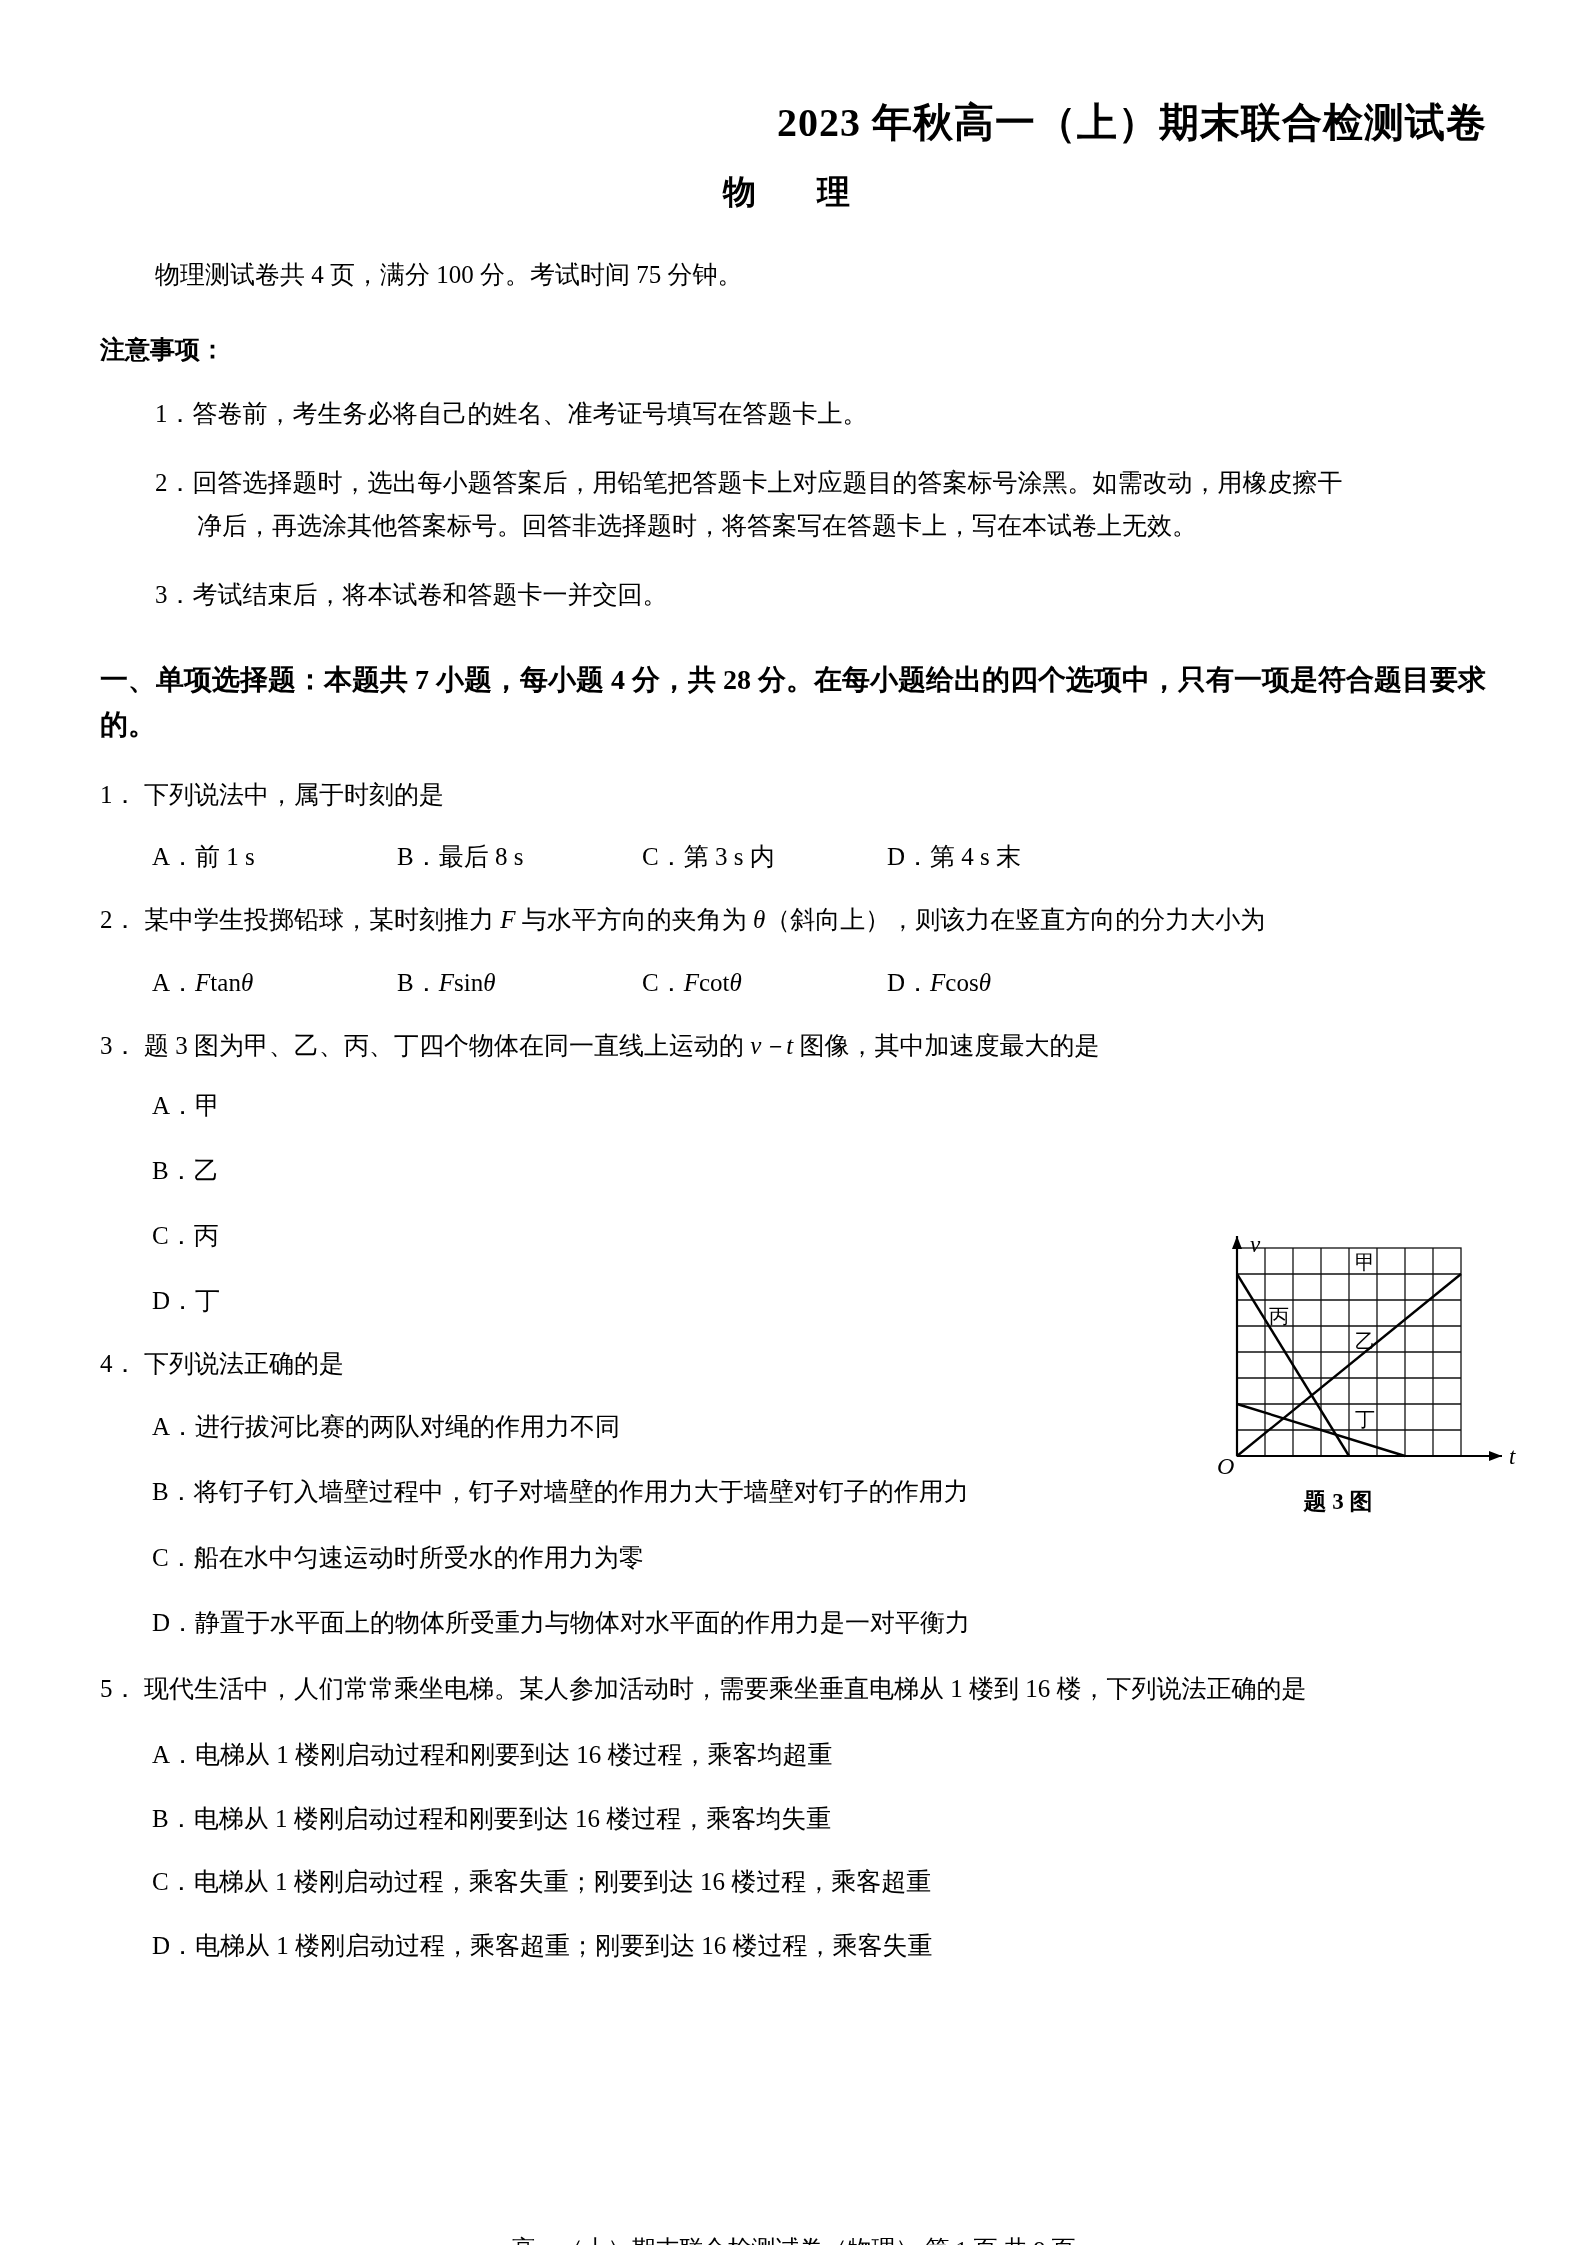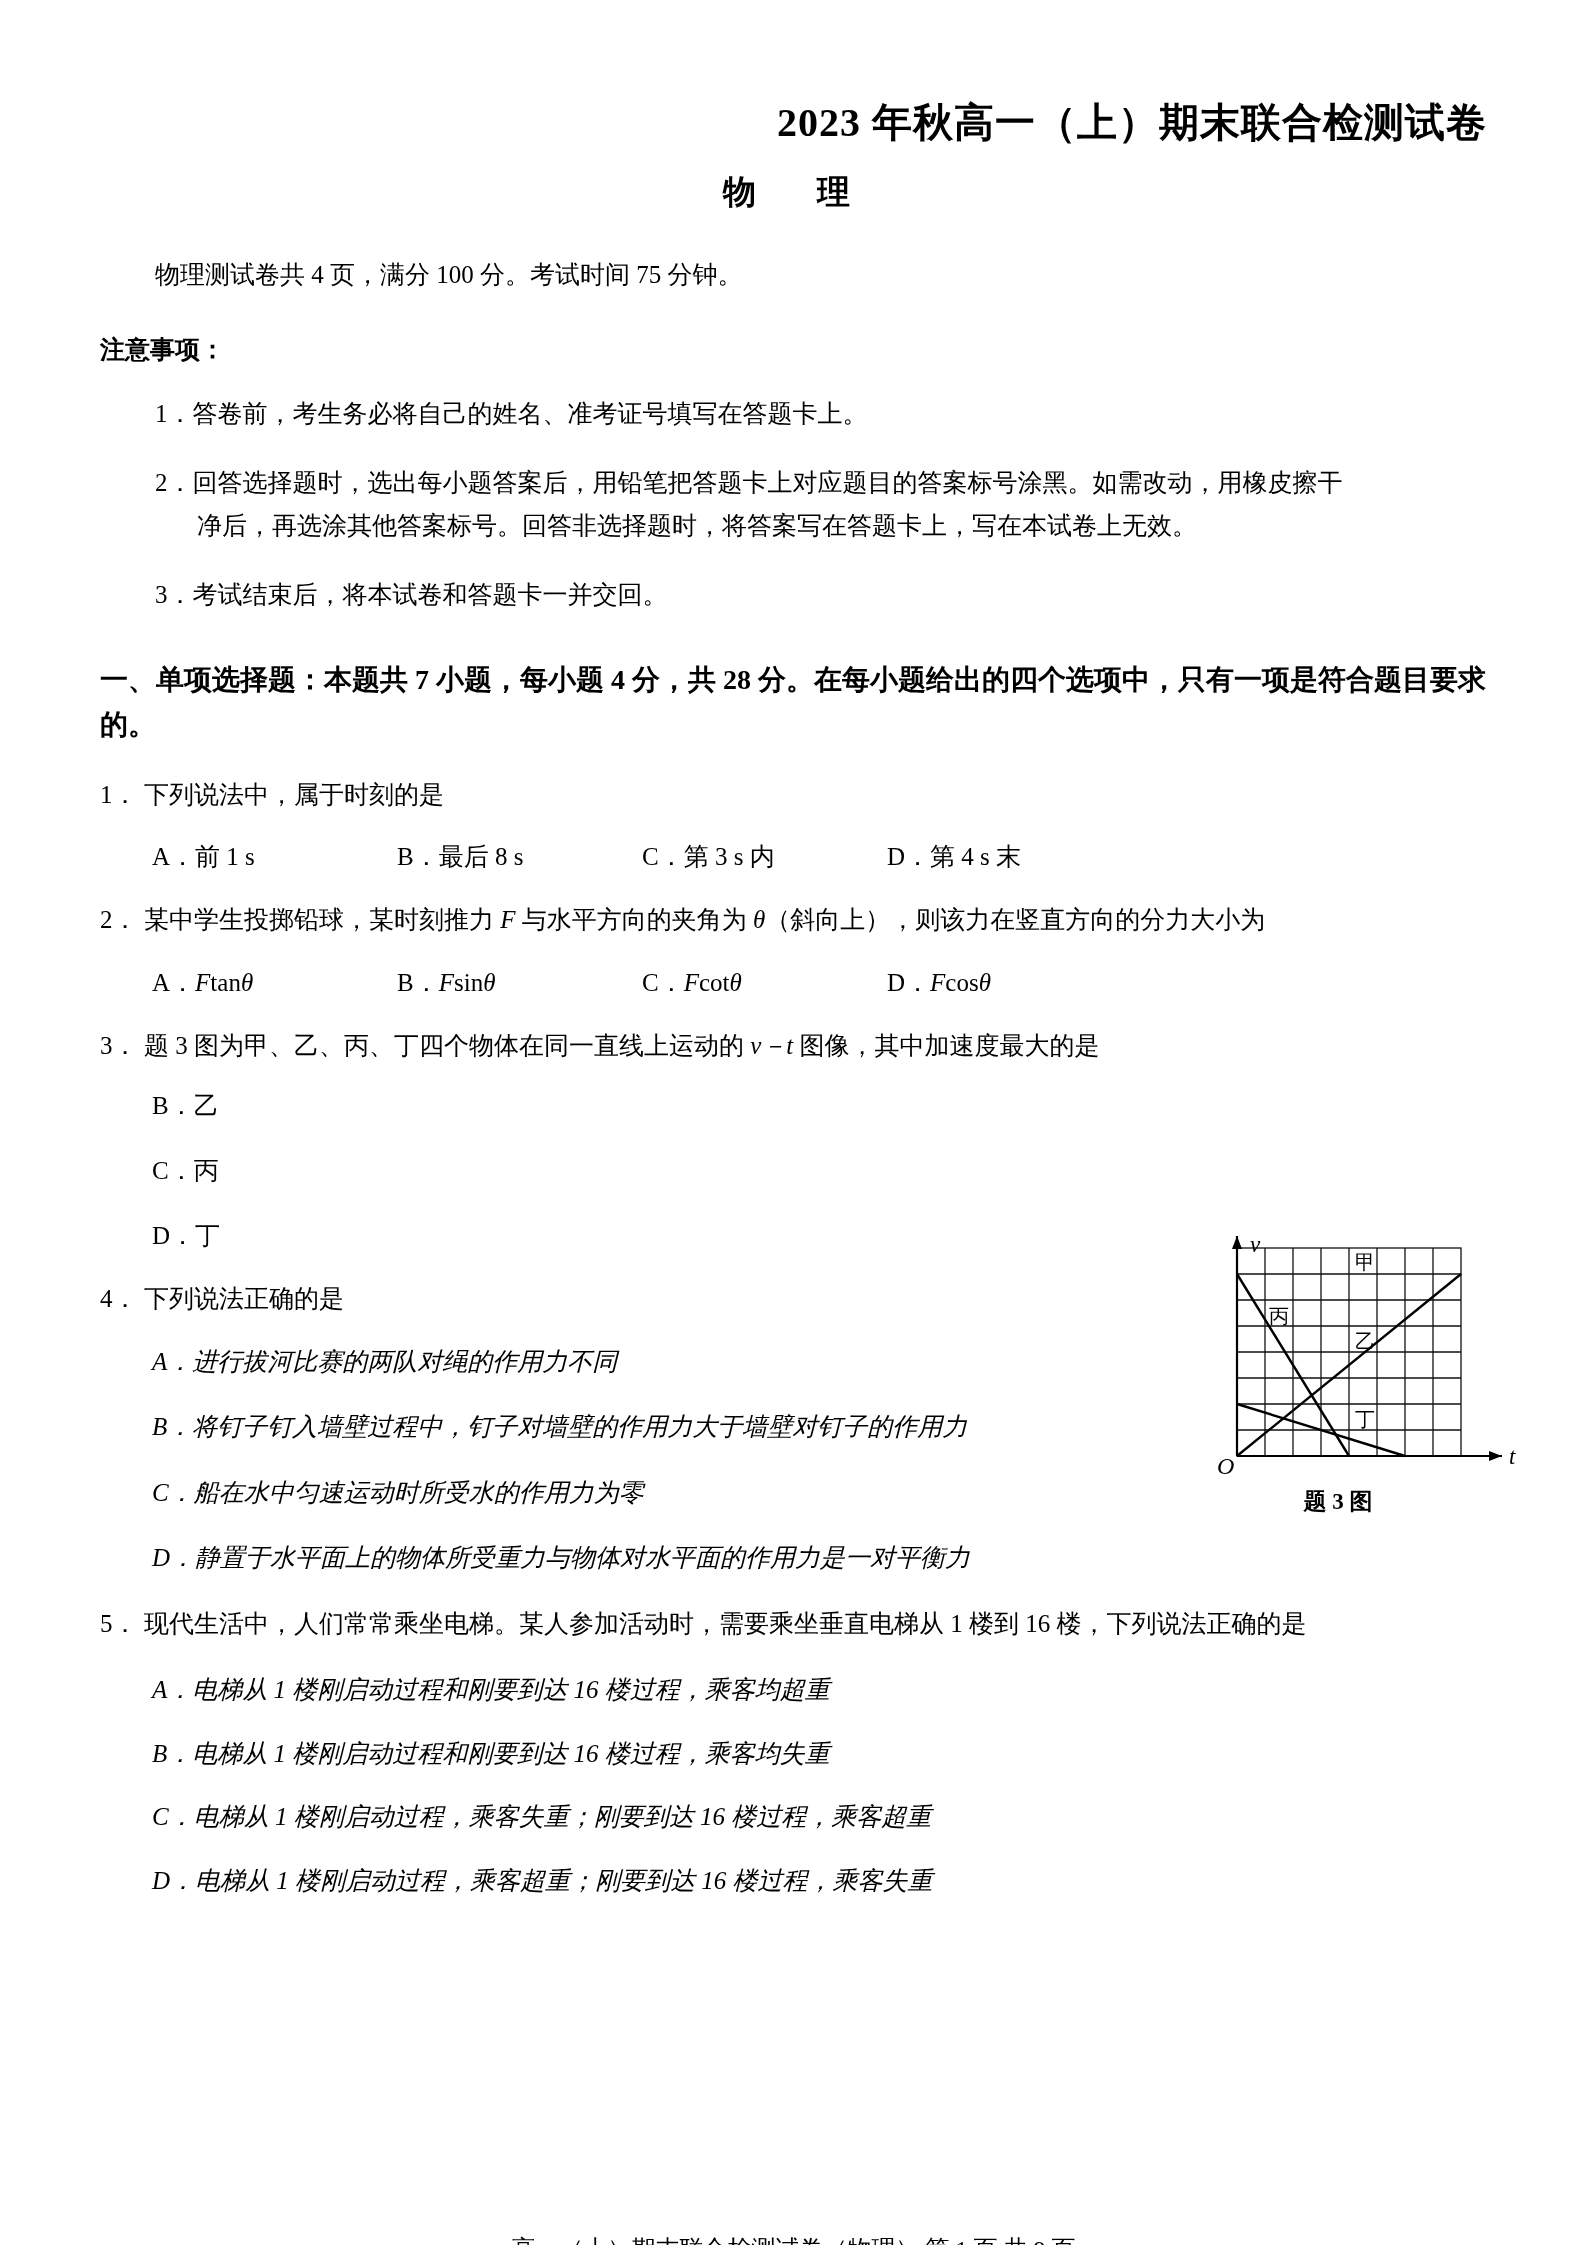--- a/index.html
+++ b/index.html
@@ -90,21 +90,20 @@
     margin-left: 52px;
     font-size: 25px;
   }
   .opts-row .opt {
     width: 245px;
     flex: 0 0 245px;
   }
   .opts-col {
     margin-left: 52px;
     font-size: 25px;
-    font-style: italic;
   }
   .opts-col .opt {
     margin-top: 28px;
     line-height: 1.5;
   }
   .opts-col .opt:first-child {
     margin-top: 22px;
   }
   .opts-col.narrow .opt {
     margin-top: 26px;
@@ -206,20 +205,21 @@
       <span class="opt"><span>D．</span><span class="mathi">F</span><span class="mathup">cos</span><span class="mathi">θ</span></span>
     </div>
   </div>
 
   <div class="q-block">
     <div class="q-stem">
       <span class="q-num">3．</span>
       <span class="q-text"><span>题 3 图为甲、乙、丙、丁四个物体在同一直线上运动的 </span><span class="mathi">v－t</span><span> 图像，其中加速度最大的是</span></span>
     </div>
     <div class="q3-options">
+      <div class="opt">A．甲</div>
       <div class="opt">B．乙</div>
       <div class="opt">C．丙</div>
       <div class="opt">D．丁</div>
     </div>
   </div>
 
   <div class="figure-wrap">
     <svg width="330" height="250" viewBox="0 0 330 250">
 
       <g stroke="#111111" stroke-width="1.3" fill="none">

